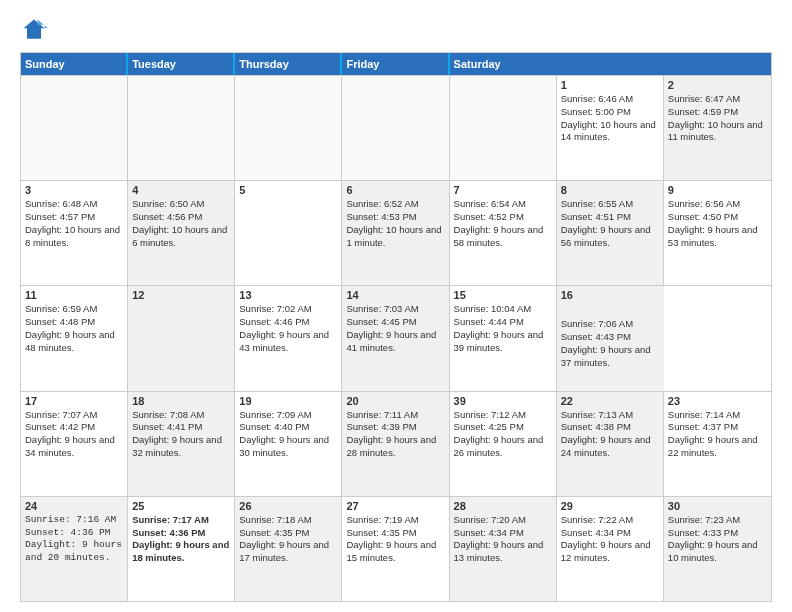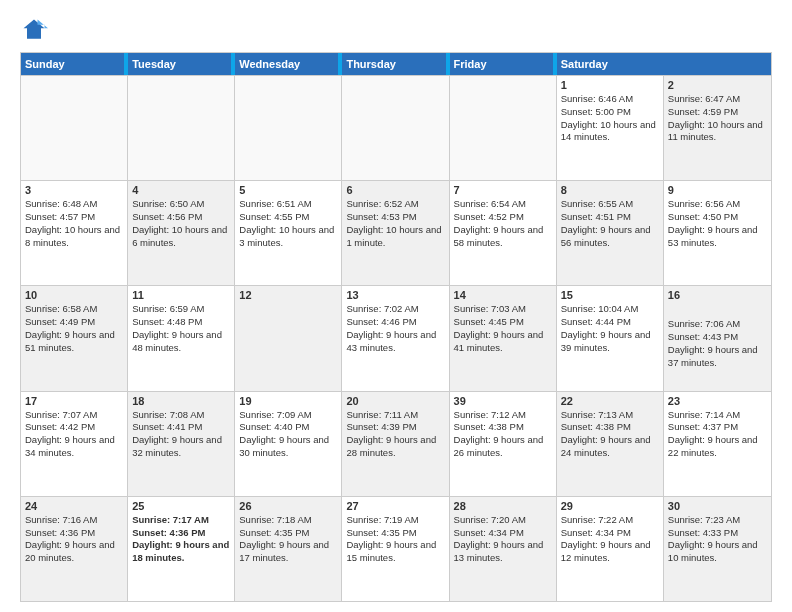--- a/index.html
+++ b/index.html
@@ -70,21 +70,21 @@
       display: grid;
       grid-template-columns: repeat(7, 1fr);
       background: #2a6fbb;
     }
     .cal-header-cell {
       color: #fff;
       font-size: 11px;
       font-weight: bold;
       padding: 5px 4px;
       text-align: left;
-      border-right: 4px solid #0ea5e9;
+      border-right: 2px solid #0ea5e9;
     }
     .cal-header-cell:last-child {
       border-right: none;
     }
     .cal-body {
       flex: 1;
       display: flex;
       flex-direction: column;
     }
     .cal-row {
@@ -137,21 +137,20 @@
     <div class="title-block">
       <div class="main-title"></div>
       <div class="sub-title"></div>
     </div>
   </div>
 
   <div class="calendar">
     <div class="cal-header-row">
     <div class="cal-header-cell">Sunday</div>
         <div class="cal-header-cell">Tuesday</div>
-        <div class="cal-header-cell">Wednesday</div>
         <div class="cal-header-cell">Thursday</div>
         <div class="cal-header-cell">Friday</div>
         <div class="cal-header-cell">Saturday</div>
       </div>
     <div class="cal-body">
     <div class="cal-row">
           <div class="cal-cell empty"></div>
           <div class="cal-cell empty"></div>
           <div class="cal-cell empty"></div>
           <div class="cal-cell empty"></div>
@@ -177,23 +176,20 @@
 Daylight: 10 hours and 8 minutes.</div>
           </div>
           <div class="cal-cell shaded">
             <span class="day-num">4</span>
             <div class="day-info" style="white-space: pre-line;">Sunrise: 6:50 AM
 Sunset: 4:56 PM
 Daylight: 10 hours and 6 minutes.</div>
           </div>
           <div class="cal-cell">
             <span class="day-num">5</span>
-            <div class="day-info" style="white-space: pre-line;">Sunrise: 6:51 AM
-Sunset: 4:55 PM
-Daylight: 10 hours and 3 minutes.</div>
           </div>
           <div class="cal-cell shaded">
             <span class="day-num">6</span>
             <div class="day-info" style="white-space: pre-line;">Sunrise: 6:52 AM
 Sunset: 4:53 PM
 Daylight: 10 hours and 1 minute.</div>
           </div>
           <div class="cal-cell">
             <span class="day-num">7</span>
             <div class="day-info" style="white-space: pre-line;">Sunrise: 6:54 AM
@@ -207,26 +203,20 @@
 Daylight: 9 hours and 56 minutes.</div>
           </div>
           <div class="cal-cell">
             <span class="day-num">9</span>
             <div class="day-info" style="white-space: pre-line;">Sunrise: 6:56 AM
 Sunset: 4:50 PM
 Daylight: 9 hours and 53 minutes.</div>
           </div>
         </div>
         <div class="cal-row">
-          <div class="cal-cell shaded">
-            <span class="day-num">10</span>
-            <div class="day-info" style="white-space: pre-line;">Sunrise: 6:58 AM
-Sunset: 4:49 PM
-Daylight: 9 hours and 51 minutes.</div>
-          </div>
           <div class="cal-cell">
             <span class="day-num">11</span>
             <div class="day-info" style="white-space: pre-line;">Sunrise: 6:59 AM
 Sunset: 4:48 PM
 Daylight: 9 hours and 48 minutes.</div>
           </div>
           <div class="cal-cell shaded">
             <span class="day-num">12</span>
           </div>
           <div class="cal-cell">
@@ -275,40 +265,40 @@
           </div>
           <div class="cal-cell shaded">
             <span class="day-num">20</span>
             <div class="day-info" style="white-space: pre-line;">Sunrise: 7:11 AM
 Sunset: 4:39 PM
 Daylight: 9 hours and 28 minutes.</div>
           </div>
           <div class="cal-cell">
             <span class="day-num">39</span>
             <div class="day-info" style="white-space: pre-line;">Sunrise: 7:12 AM
-Sunset: 4:38 PM
+Sunset: 4:25 PM
 Daylight: 9 hours and 26 minutes.</div>
           </div>
           <div class="cal-cell shaded">
             <span class="day-num">22</span>
             <div class="day-info" style="white-space: pre-line;">Sunrise: 7:13 AM
 Sunset: 4:38 PM
 Daylight: 9 hours and 24 minutes.</div>
           </div>
           <div class="cal-cell">
             <span class="day-num">23</span>
             <div class="day-info" style="white-space: pre-line;">Sunrise: 7:14 AM
 Sunset: 4:37 PM
 Daylight: 9 hours and 22 minutes.</div>
           </div>
         </div>
         <div class="cal-row">
           <div class="cal-cell shaded">
             <span class="day-num">24</span>
-            <div class="day-info" style="white-space: pre-line;">Sunrise: 7:16 AM
+            <div class="day-info" style="white-space: pre-line; font-family: Liberation Mono, monospace;">Sunrise: 7:16 AM
 Sunset: 4:36 PM
 Daylight: 9 hours and 20 minutes.</div>
           </div>
           <div class="cal-cell">
             <span class="day-num">25</span>
             <div class="day-info" style="white-space: pre-line; font-weight: bold;">Sunrise: 7:17 AM
 Sunset: 4:36 PM
 Daylight: 9 hours and 18 minutes.</div>
           </div>
           <div class="cal-cell shaded">

